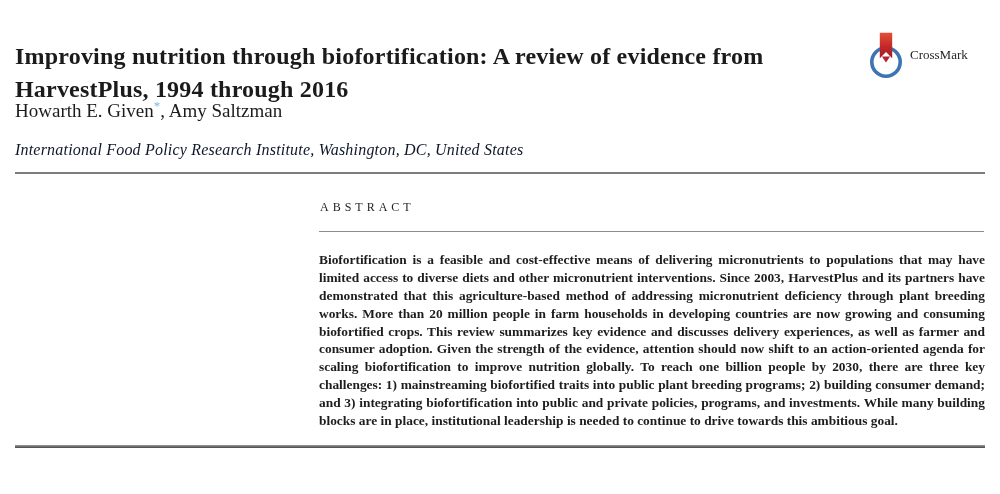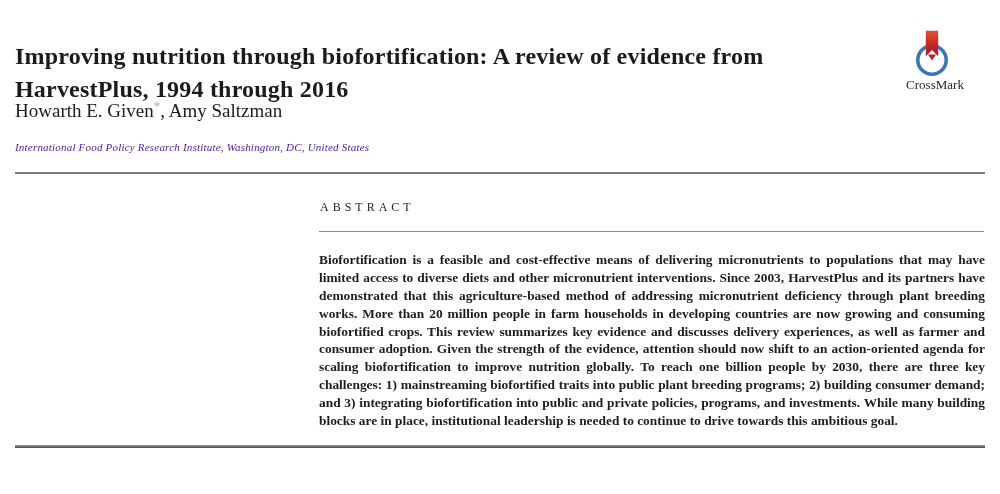--- a/index.html
+++ b/index.html
@@ -29,21 +29,20 @@
 
   .crossmark-badge {
     position: absolute;
     left: 869px;
     top: 30px;
     width: 125px;
     height: 50px;
     display: flex;
     align-items: center;
     cursor: pointer;
-    flex-direction: column;
   }
   .crossmark-badge svg { flex: 0 0 auto; display: block; }
   .crossmark-label {
     margin-left: 7px;
     font-size: 13px;
     color: #262626;
     font-family: "Liberation Serif", serif;
   }
 
   .author-line {
@@ -59,22 +58,22 @@
     vertical-align: super;
     line-height: 0;
     cursor: pointer;
   }
 
   .affiliation {
     position: absolute;
     left: 15px;
     top: 141px;
     font-style: italic;
-    font-size: 11px;
-    color: #4c1d95;
+    font-size: 16px;
+    color: #0f172a;
     letter-spacing: 0.2px;
   }
 
   .rule-top {
     position: absolute;
     left: 15px;
     top: 172px;
     width: 970px;
     height: 2px;
     background: #7d7d7d;

